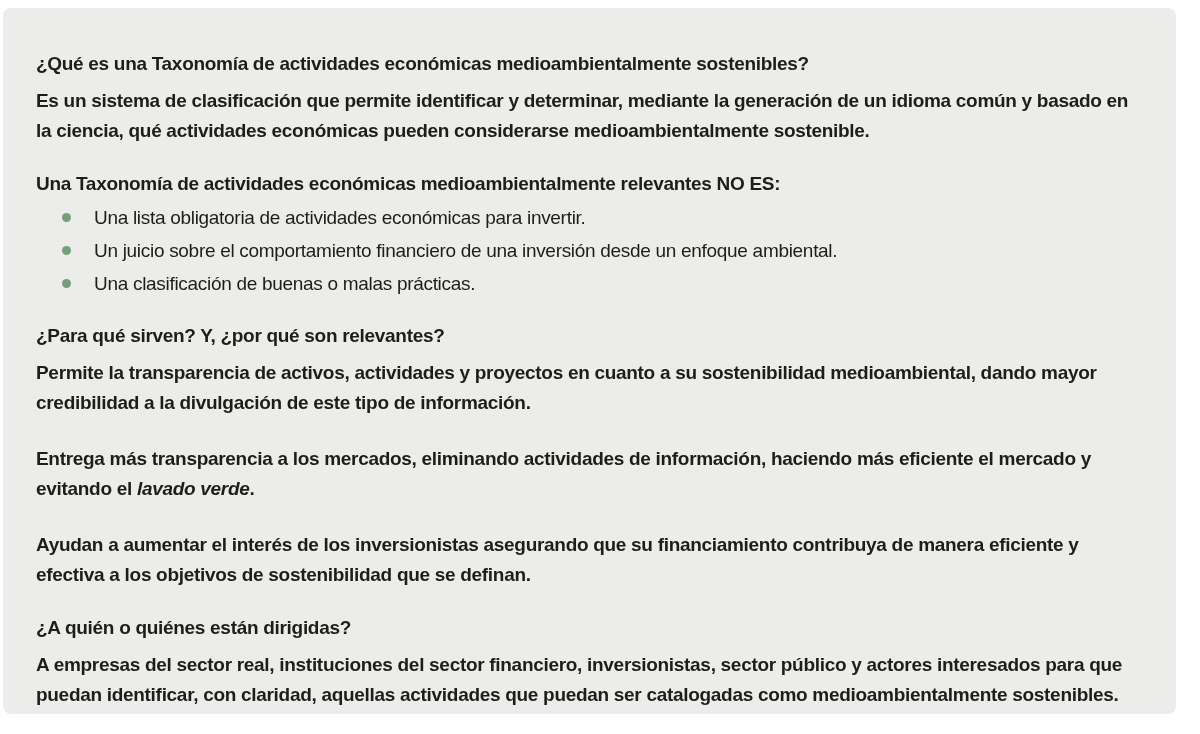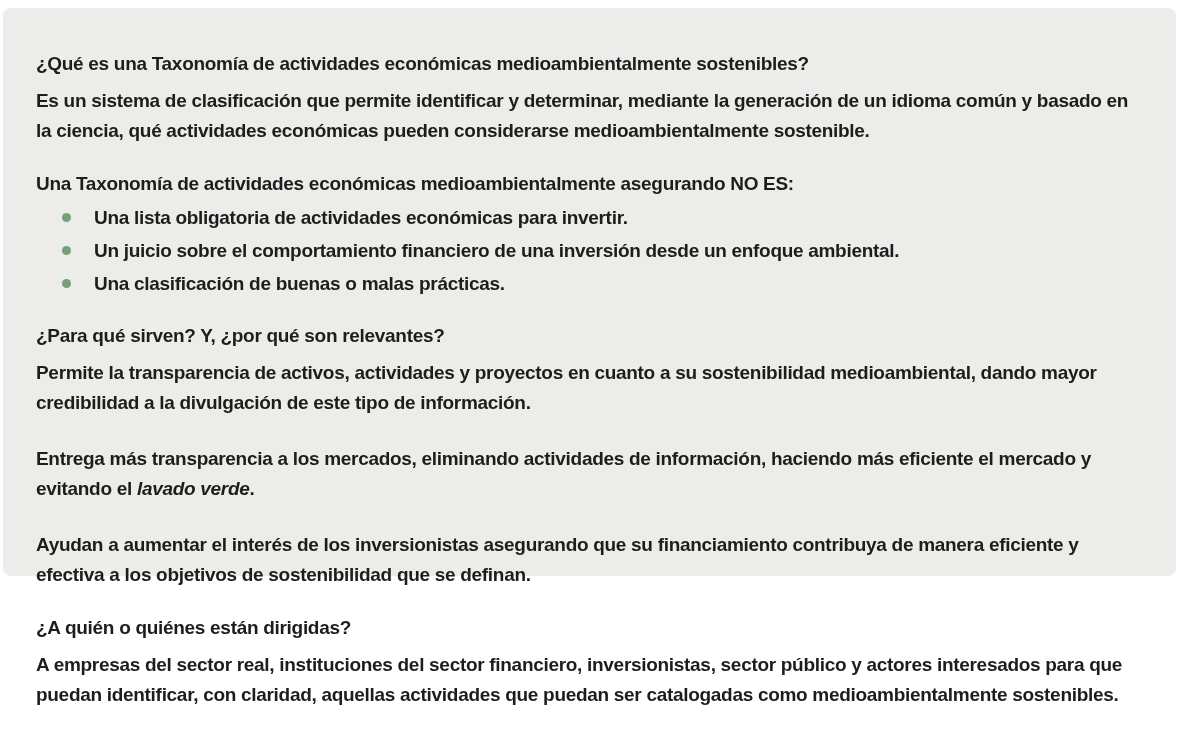--- a/index.html
+++ b/index.html
@@ -14,21 +14,21 @@
     width:1200px;height:734px;
     background:var(--page-bg);
     font-family:"Liberation Sans", sans-serif;
     color:var(--text);
     position:relative;
     overflow:hidden;
   }
   .card{
     position:absolute;
     left:3px;top:8px;
-    width:1173px;height:568px;
+    width:1173px;height:706px;
     background:var(--card-bg);
     border-radius:8px;
     padding:44px 36px 0 33px;
   }
   .heading{
     font-size:19px;
     font-weight:700;
     line-height:23px;
     letter-spacing:-0.3px;
     margin:0 0 11px 0;
@@ -46,21 +46,20 @@
     margin:2px 0 28px 0;
     padding:0;
   }
   ul.bullets li{
     display:flex;
     align-items:flex-start;
     font-size:19px;
     line-height:24px;
     letter-spacing:-0.3px;
     margin:0 0 9px 0;
-    font-weight:bold;
   }
   .dot{
     flex:none;
     width:9px;height:9px;
     border-radius:50%;
     background:var(--bullet);
     margin:7px 23px 0 26px;
   }
   .section-gap{margin-top:18px;}
 </style>
@@ -68,21 +67,21 @@
 <body>
 
 <div class="card">
 
   <div>
     <div class="heading">¿Qué es una Taxonomía de actividades económicas medioambientalmente sostenibles?</div>
     <p class="para">Es un sistema de clasificación que permite identificar y determinar, mediante la generación de un idioma común y basado en la ciencia, qué actividades económicas pueden considerarse medioambientalmente sostenible.</p>
   </div>
 
   <div>
-    <div class="heading">Una Taxonomía de actividades económicas medioambientalmente asegurando NO ES:</div>
+    <div class="heading">Una Taxonomía de actividades económicas medioambientalmente relevantes NO ES:</div>
     <ul class="bullets">
       <li>
         <span class="dot"></span>
         <span>Una lista obligatoria de actividades económicas para invertir.</span>
       </li>
       <li>
         <span class="dot"></span>
         <span>Un juicio sobre el comportamiento financiero de una inversión desde un enfoque ambiental.</span>
       </li>
       <li>

